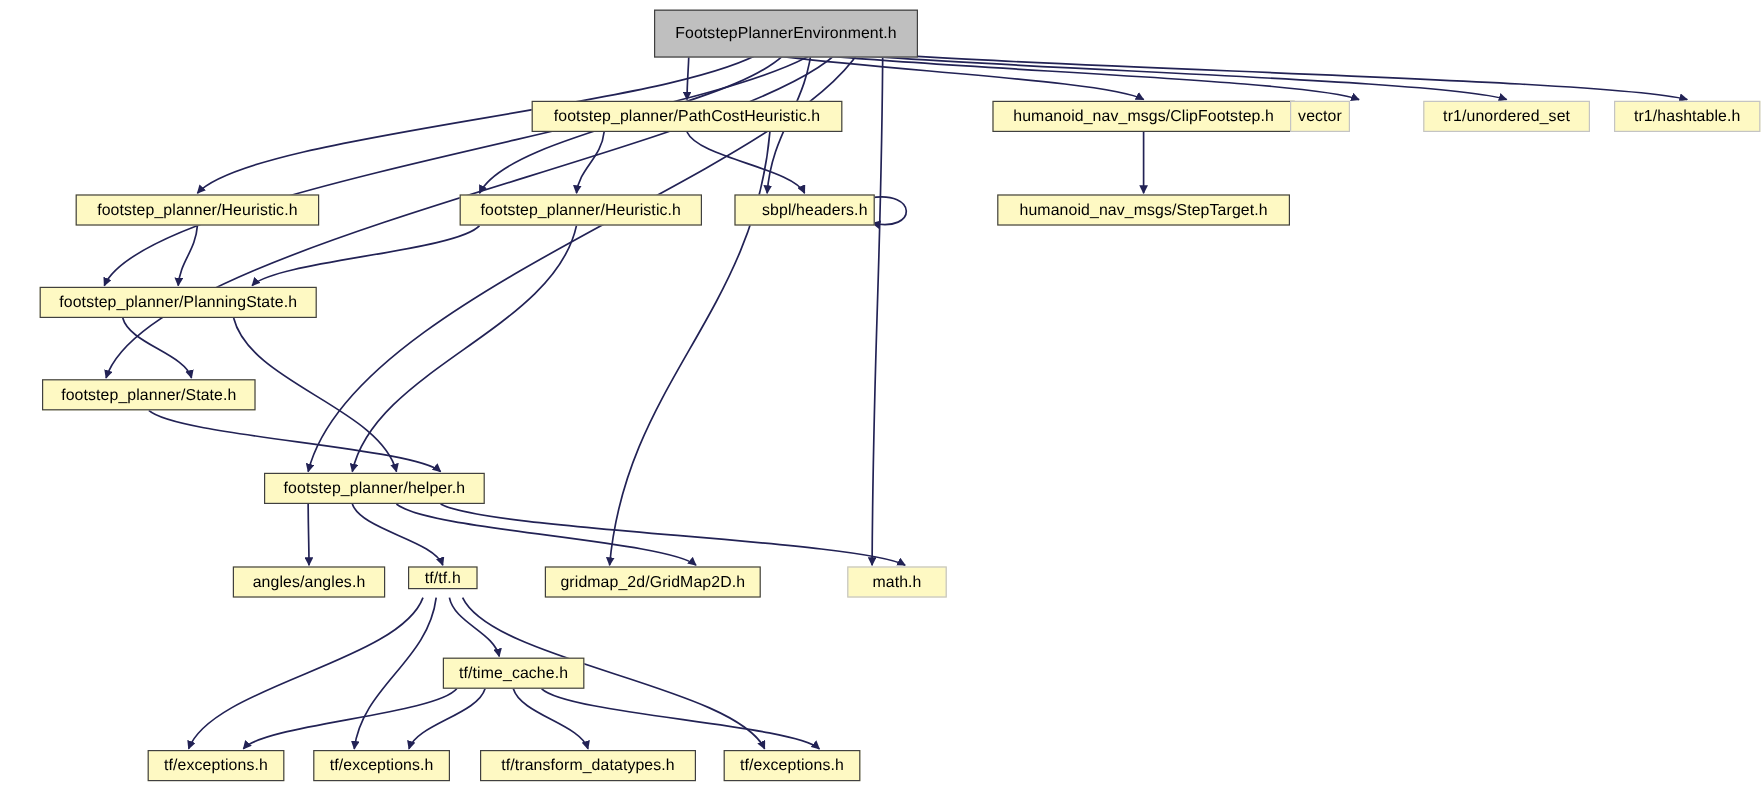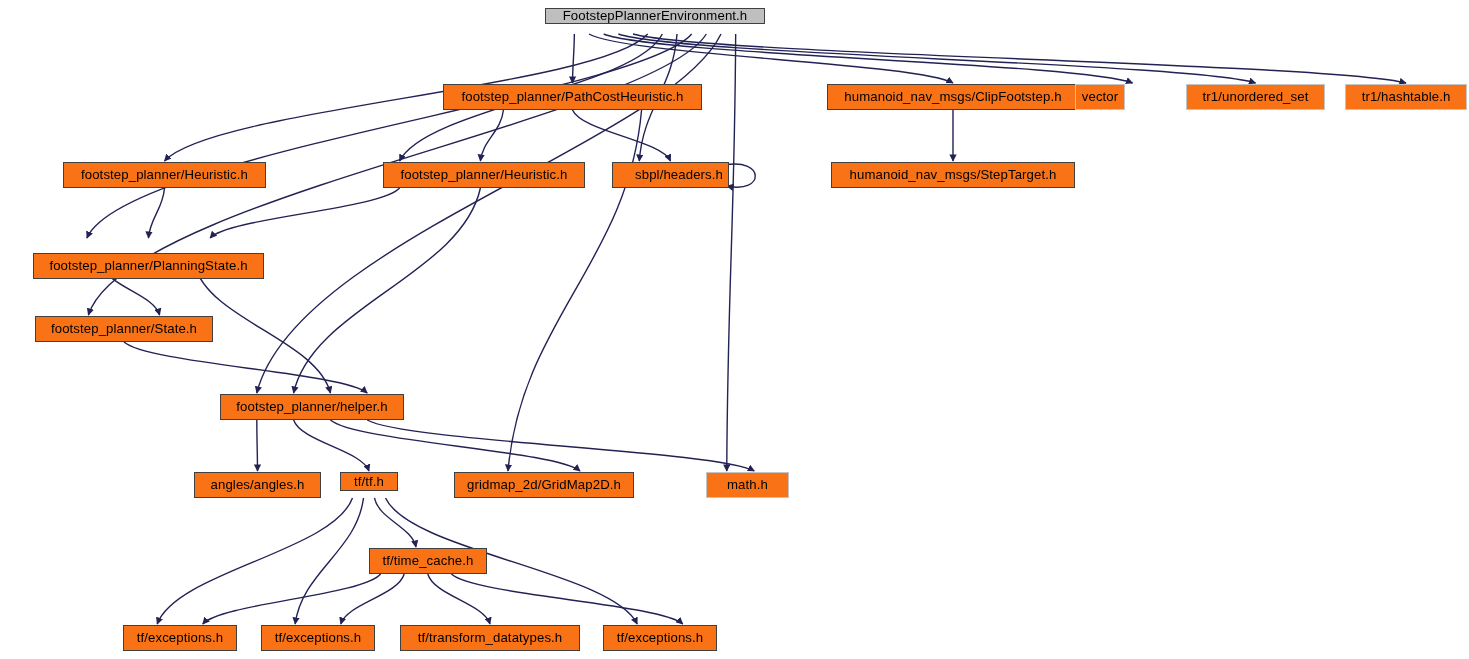--- a/index.html
+++ b/index.html
@@ -18,21 +18,21 @@
   svg#edges {
     position: absolute;
     left: 0;
     top: 0;
     width: 1469px;
     height: 659px;
   }
   .node {
     position: absolute;
     box-sizing: border-box;
-    background: #f97316;
+    background: #fef9c3;
     border: 1px solid #404040;
     display: flex;
     align-items: center;
     justify-content: center;
     font-size: 13.2px;
     color: #000000;
     white-space: nowrap;
     line-height: 1;
     padding: 0 7px;
     letter-spacing: 0.1px;
@@ -92,21 +92,21 @@
         <path d="M 374.5 498 C 378.65 519 411.85 527 416 547"></path>
         <path d="M 385.5 498 C 410.67 551.34 612.03 571.66 637.1999999999999 624"></path>
         <path d="M 380.6 574 C 362.82000000000005 595.42 220.58 603.58 202.8 624"></path>
         <path d="M 404.20000000000005 574 C 397.86 595.42 347.14 603.58 340.79999999999995 624"></path>
         <path d="M 427.8 574 C 434.02 595.42 483.78 603.58 490 624"></path>
         <path d="M 451.40000000000003 574 C 474.54 595.42 659.66 603.58 682.8 624"></path>
       </g>
   </svg>
 
   <div id="nodes-layer">
-      <div class="node root" style="left: 545px; top: 8px; width: 220px; height: 16px;">
+      <div class="node root" style="left: 545px; top: 8px; width: 220px; height: 40px;">
         <span class="node-label">FootstepPlannerEnvironment.h</span>
       </div>
       <div class="node" style="left: 443px; top: 84px; width: 259px; height: 26px;">
         <span class="node-label">footstep_planner/PathCostHeuristic.h</span>
       </div>
       <div class="node" style="left: 827px; top: 84px; width: 252px; height: 26px;">
         <span class="node-label">humanoid_nav_msgs/ClipFootstep.h</span>
       </div>
       <div class="node system" style="left: 1075px; top: 84px; width: 50px; height: 26px;">
         <span class="node-label">vector</span>
@@ -122,21 +122,21 @@
       </div>
       <div class="node" style="left: 339px; top: 162px; width: 202px; height: 26px; margin-left: 44px;">
         <span class="node-label">footstep_planner/Heuristic.h</span>
       </div>
       <div class="node" style="left: 612px; top: 162px; width: 117px; height: 26px; padding-left: 24px;">
         <span class="node-label">sbpl/headers.h</span>
       </div>
       <div class="node" style="left: 831px; top: 162px; width: 244px; height: 26px;">
         <span class="node-label">humanoid_nav_msgs/StepTarget.h</span>
       </div>
-      <div class="node" style="left: 33px; top: 239px; width: 231px; height: 26px; margin-top: 14px;">
+      <div class="node" style="left: 33px; top: 239px; width: 231px; height: 26px;">
         <span class="node-label">footstep_planner/PlanningState.h</span>
       </div>
       <div class="node" style="left: 35px; top: 316px; width: 178px; height: 26px;">
         <span class="node-label">footstep_planner/State.h</span>
       </div>
       <div class="node" style="left: 220px; top: 394px; width: 184px; height: 26px;">
         <span class="node-label">footstep_planner/helper.h</span>
       </div>
       <div class="node" style="left: 194px; top: 472px; width: 127px; height: 26px;">
         <span class="node-label">angles/angles.h</span>

